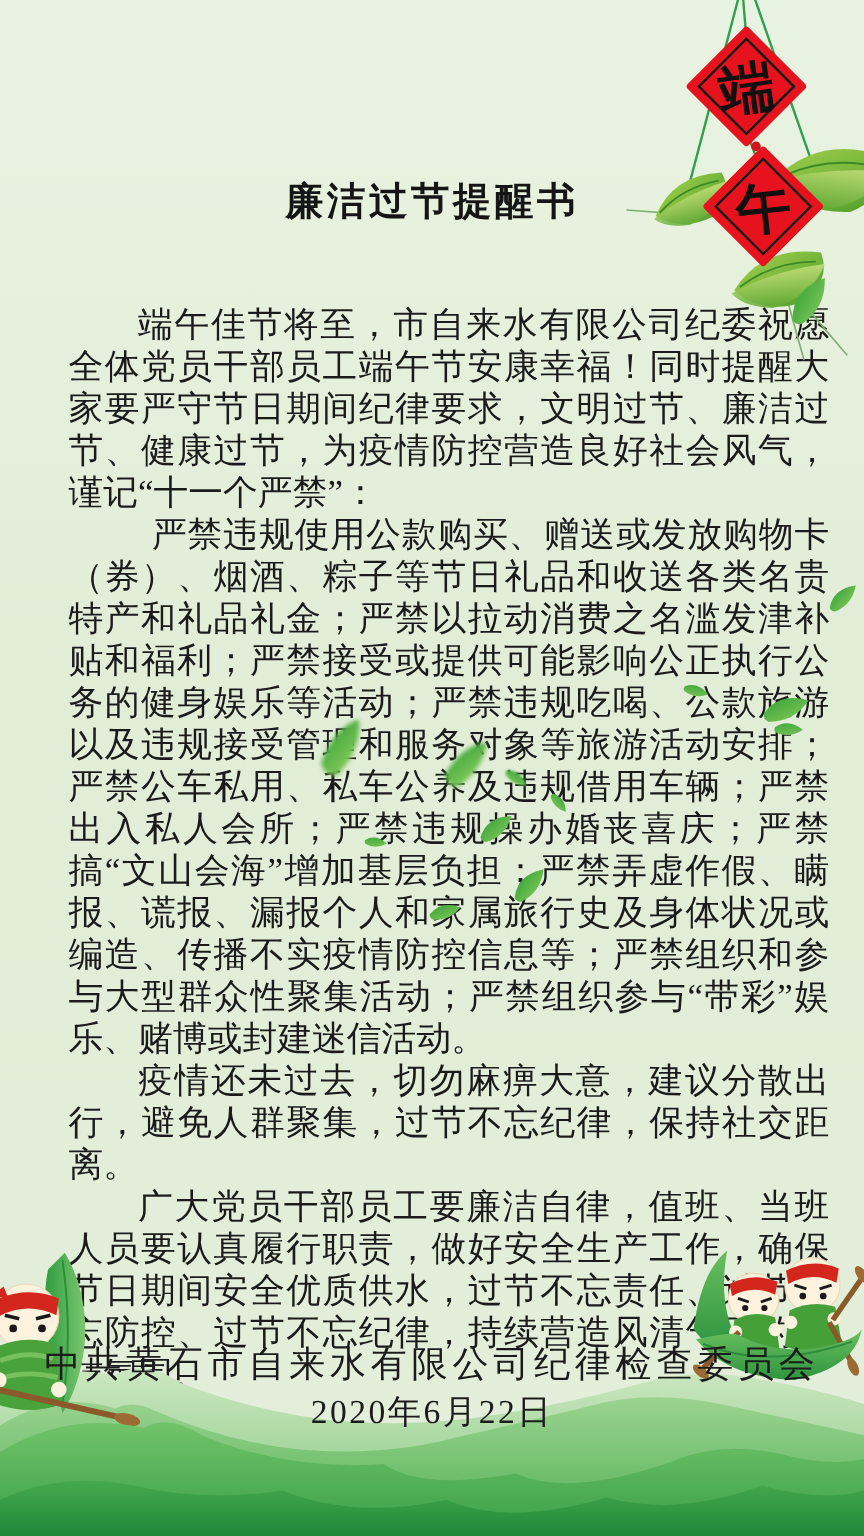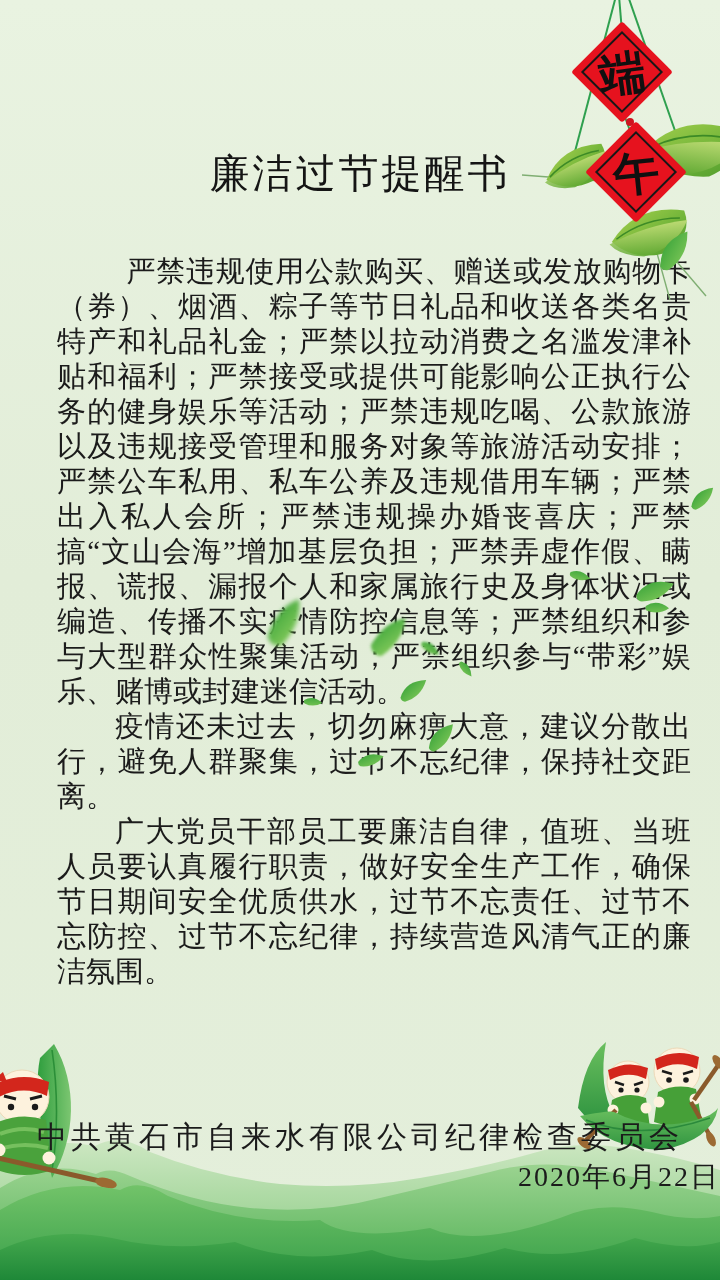--- a/index.html
+++ b/index.html
@@ -3,35 +3,35 @@
 <meta charset="utf-8">
 <style>
   html,body{margin:0;padding:0;background:#888;}
   .poster{
     position:relative;width:720px;height:1280px;overflow:hidden;
     background:linear-gradient(180deg,#e9f3e1 0%,#e2edd8 45%,#e4efdb 100%);
     font-family:"Liberation Serif","DejaVu Serif",serif;
   }
   .title{
     position:absolute;top:146px;left:0;width:720px;text-align:center;
-    font-size:40px;font-weight:normal;letter-spacing:3px;color:#151515;z-index:2;
+    font-size:32px;font-weight:bold;letter-spacing:3px;color:#151515;z-index:2;
   }
   .bodytext{
     position:absolute;top:254px;left:57px;width:634px;z-index:2;
     font-size:29px;line-height:35px;color:#1b1b1b;text-align:justify;
   }
   .bodytext p{margin:0;padding:0;}
   .bodytext p.ind2{text-indent:2em;}
   .bodytext p.ind24{text-indent:2.4em;}
   .signature{
     position:absolute;top:1117px;left:0;width:720px;text-align:center;
     font-size:30px;color:#1b1b1b;letter-spacing:4px;z-index:7;
   }
   .dateline{
-    position:absolute;top:1158px;left:0;width:720px;text-align:right;
+    position:absolute;top:1158px;left:0;width:720px;text-align:center;
     font-size:28px;color:#1b1b1b;letter-spacing:2px;z-index:7;
   }
   .decor-tr{position:absolute;top:0;right:0;z-index:3;}
   .leaves{position:absolute;top:0;left:0;z-index:3;pointer-events:none;}
   .waves-back{position:absolute;bottom:0;left:0;z-index:4;}
   .boat-left{position:absolute;left:-8px;top:1040px;z-index:5;}
   .boat-right{position:absolute;left:570px;top:1038px;z-index:5;}
   .waves-front{position:absolute;bottom:0;left:0;z-index:6;}
   .blurleaf{filter:blur(1.3px);}
   svg text{font-family:"Liberation Serif","DejaVu Serif",serif;}
@@ -90,20 +90,21 @@
     <g transform="translate(116,172)">
       <rect x="-36" y="-36" width="72" height="72" rx="3" transform="rotate(45)" fill="#e6121e"></rect>
       <rect x="-28" y="-28" width="56" height="56" transform="rotate(45)" fill="none" stroke="#171717" stroke-width="2"></rect>
       <text x="0" y="2" transform="rotate(-6)" font-size="46" font-weight="bold" fill="#101010" text-anchor="middle" dominant-baseline="central">午</text>
     </g>
   </svg>
 
   <div class="title">廉洁过节提醒书</div>
 
   <div class="bodytext">
+    <p class="ind2">端午佳节将至，市自来水有限公司纪委祝愿全体党员干部员工端午节安康幸福！同时提醒大家要严守节日期间纪律要求，文明过节、廉洁过节、健康过节，为疫情防控营造良好社会风气，谨记“十一个严禁”：</p>
     <p class="ind24">严禁违规使用公款购买、赠送或发放购物卡（券）、烟酒、粽子等节日礼品和收送各类名贵特产和礼品礼金；严禁以拉动消费之名滥发津补贴和福利；严禁接受或提供可能影响公正执行公务的健身娱乐等活动；严禁违规吃喝、公款旅游以及违规接受管理和服务对象等旅游活动安排；严禁公车私用、私车公养及违规借用车辆；严禁出入私人会所；严禁违规操办婚丧喜庆；严禁搞“文山会海”增加基层负担；严禁弄虚作假、瞒报、谎报、漏报个人和家属旅行史及身体状况或编造、传播不实疫情防控信息等；严禁组织和参与大型群众性聚集活动；严禁组织参与“带彩”娱乐、赌博或封建迷信活动。</p>
     <p class="ind2">疫情还未过去，切勿麻痹大意，建议分散出行，避免人群聚集，过节不忘纪律，保持社交距离。</p>
     <p class="ind2">广大党员干部员工要廉洁自律，值班、当班人员要认真履行职责，做好安全生产工作，确保节日期间安全优质供水，过节不忘责任、过节不忘防控、过节不忘纪律，持续营造风清气正的廉洁氛围。</p>
   </div>
 
   <svg class="leaves" width="720" height="1280" viewBox="0 0 720 1280">
     <defs>
       <linearGradient id="lg" x1="0" y1="0" x2="1" y2="1">
         <stop offset="0" stop-color="#2f9e35"></stop>
           <stop offset="1" stop-color="#8ed05f"></stop>

